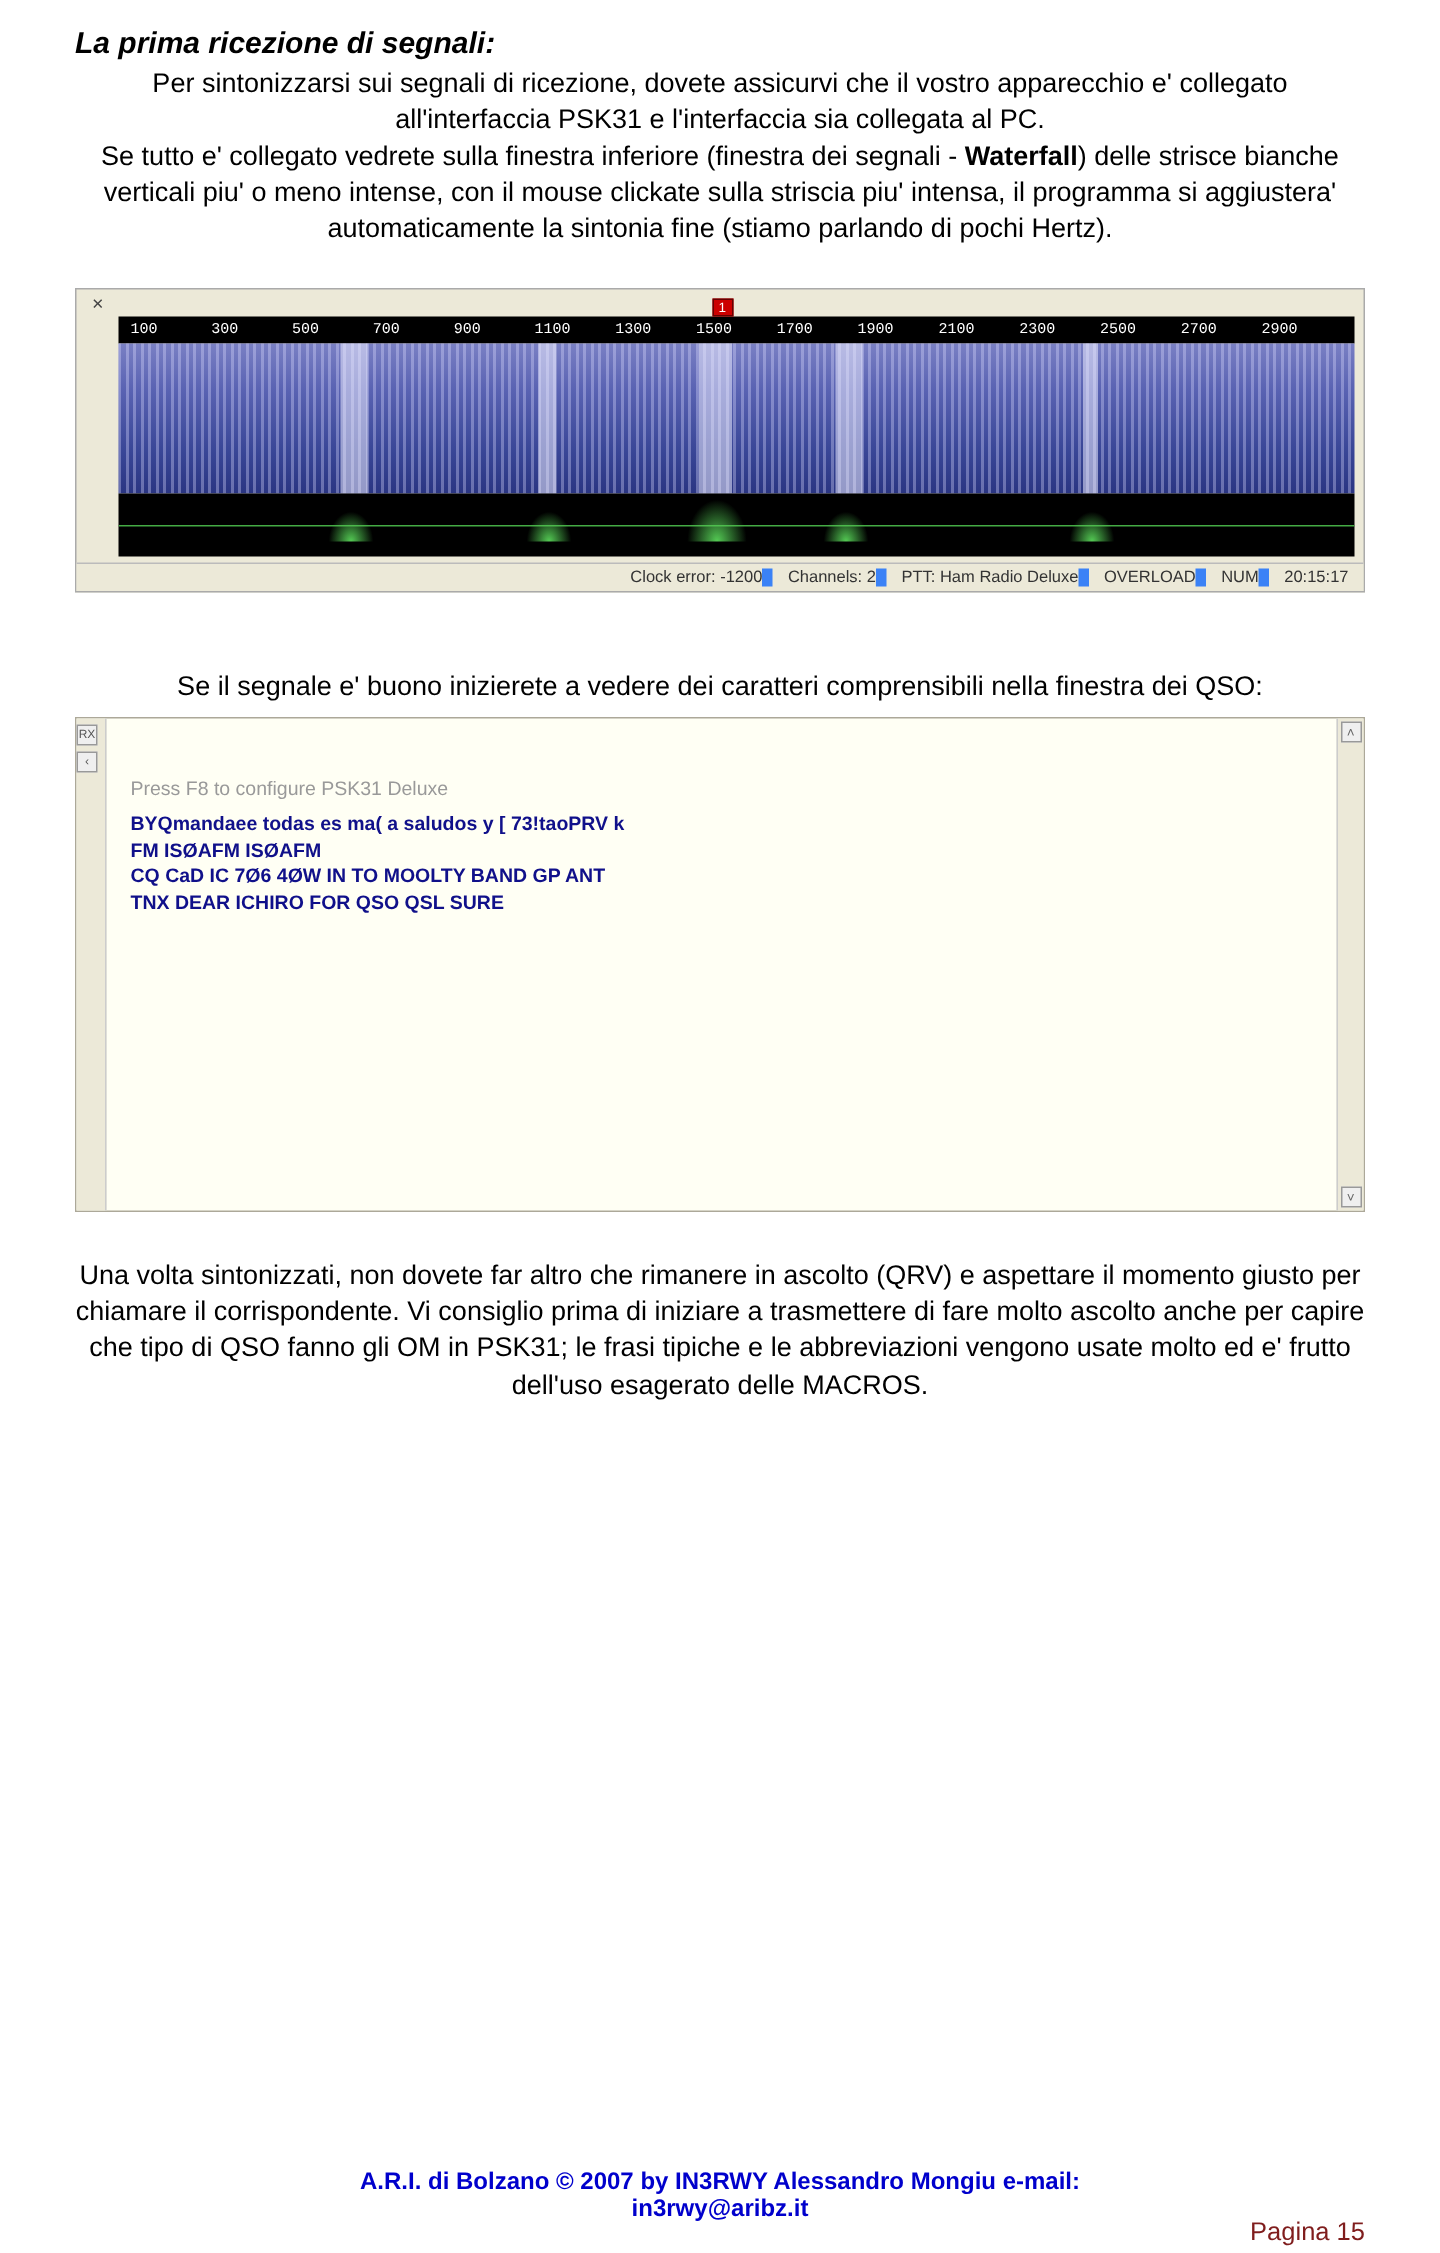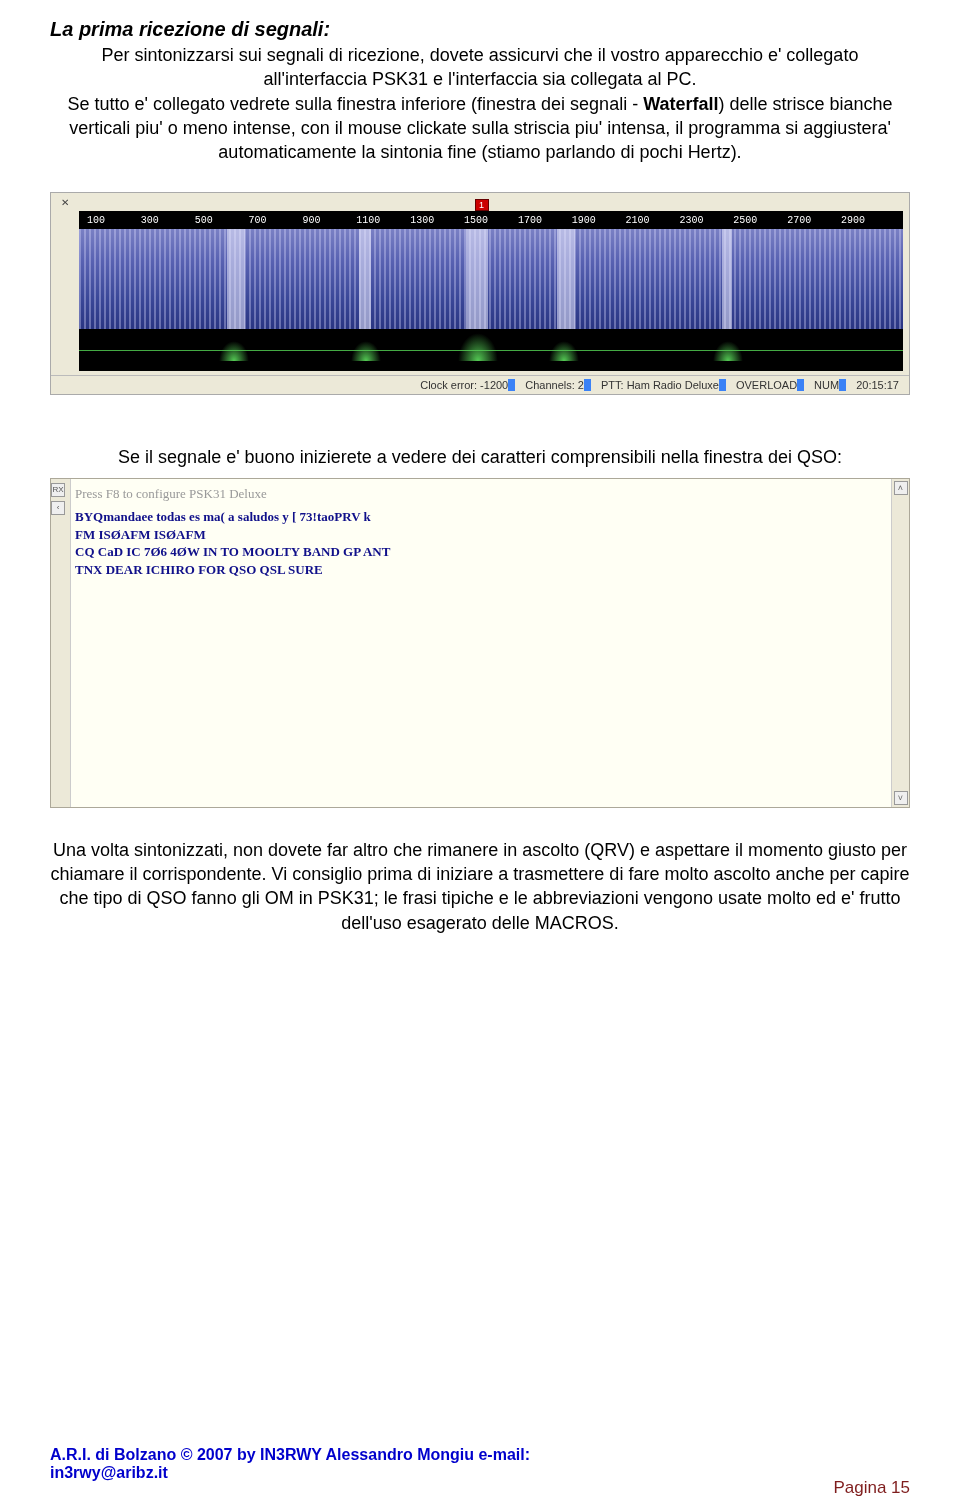--- a/index.html
+++ b/index.html
@@ -108,38 +108,40 @@
     border-right:1px solid #ccc;
     display:flex; flex-direction:column; 
     gap:4px; padding-top:4px;
   }
   .qso-btn {
     width:14px;height:14px;border:1px solid #999;background:#efefef;
     font:8px sans-serif;display:flex;align-items:center;justify-content:center;
     color:#555;
   }
   .qso-body {
-    flex:1; padding: 6px 4px;
-    font-family: Liberation Serif, serif;
+    flex:1; padding: 6px 16px;
+    font-family: Liberation Sans, sans-serif;
     font-size: 13px;
     line-height: 1.35;
     position:relative;
+    margin-top:32px;
   }
   .qso-line-gray { color:#999; }
   .qso-line-navy { color:#10108a; font-weight:bold; }
   .qso-scroll {
     width:18px;background:#ece9d8;border-left:1px solid #ccc;
     display:flex;flex-direction:column;justify-content:space-between;align-items:center;
   }
   .qso-sbtn{width:14px;height:14px;border:1px solid #999;background:#efefef;margin:2px 0;
     font:9px sans-serif;display:flex;align-items:center;justify-content:center;color:#666;}
   .after-qso { margin-top: 30px; }
   .footer {
     position: absolute;
     bottom: 20px; left: 50px; right: 50px;
+    text-align: center;
     font: bold 16px Verdana, sans-serif;
     color: #0000cc;
   }
   .footer .line2 { display:block; }
   .pagenum {
     position:absolute; bottom: 4px; right: 50px;
     font: 17px Verdana,sans-serif; color:#7f1d1d;
   }
 </style>
 </head>

